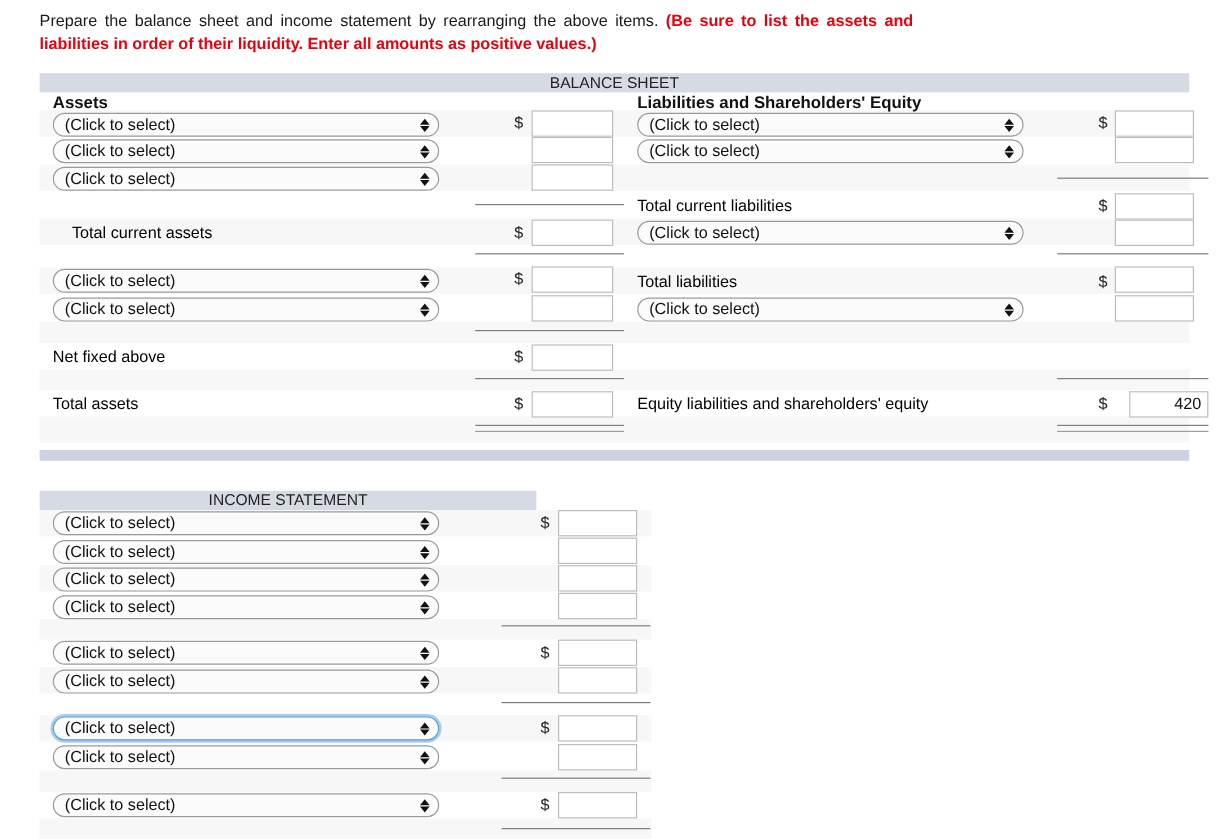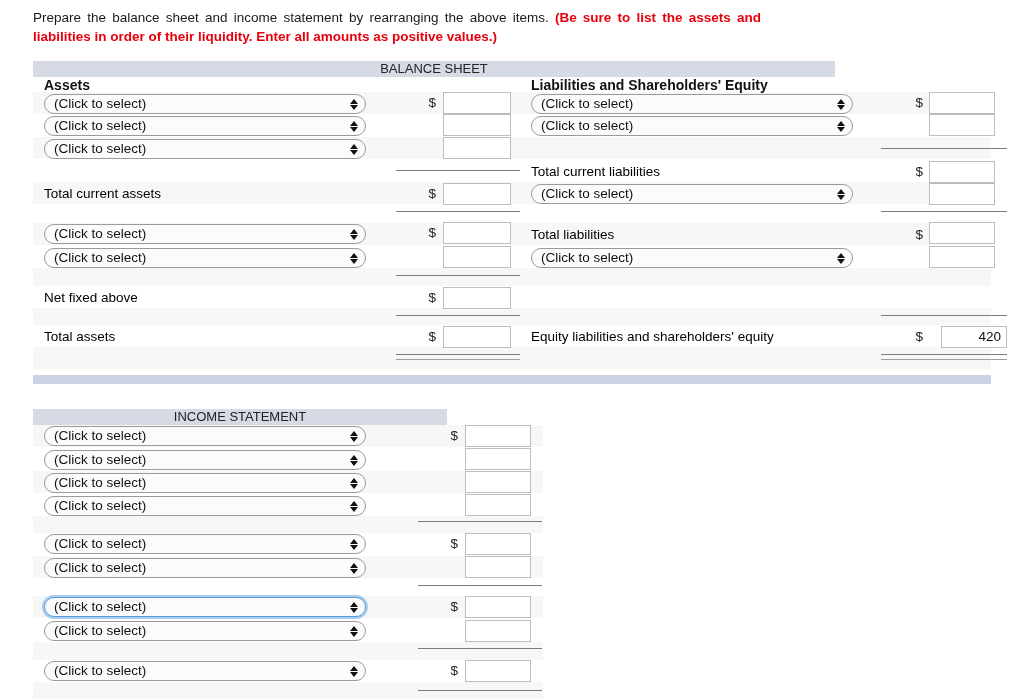--- a/index.html
+++ b/index.html
@@ -177,21 +177,21 @@
   <div class="rowband wide" style="top:182px;"></div>
   <div class="rowband wide plain" style="top:204px;"></div>
   <div class="rowband wide" style="top:223px;"></div>
   <div class="rowband wide plain" style="top:246px;"></div>
   <div class="rowband wide" style="top:268px;"></div>
   <div class="rowband wide plain" style="top:286px;"></div>
   <div class="rowband wide" style="top:308px;"></div>
   <div class="rowband wide plain" style="top:325px;"></div>
   <div class="rowband wide" style="top:347px;"></div>
 
-  <div class="bandbar" style="left:33px; width:802px; top:61px;">BALANCE SHEET</div>
+  <div class="bandbar" style="left:33px; width:958px; top:61px;">BALANCE SHEET</div>
 
   <div class="colhead" style="left:44px; top:77px;">Assets</div>
   <div class="colhead" style="left:531px; top:77px;">Liabilities and Shareholders' Equity</div>
 
   <div class="sel" style="left:44px; top:94px; width:322px;">
     <span>(Click to select)</span>
     <span class="arrows">
         <i class="up"></i>
         <i class="down"></i>
       </span>
@@ -212,21 +212,21 @@
     <span>(Click to select)</span>
     <span class="arrows">
         <i class="up"></i>
         <i class="down"></i>
       </span>
   </div>
   <div class="num" style="left:443px; top:137px; width:68px;"></div>
 
   <div class="rule" style="left:396px; top:170px; width:124px;"></div>
 
-  <div class="rlabel" style="left:44px; top:183px;">Total current assets</div>
+  <div class="rlabel" style="left:60px; top:183px;">Total current assets</div>
   <div class="dsign" style="left:424px; top:183px;">$</div>
   <div class="num" style="left:443px; top:183px; width:68px;"></div>
 
   <div class="rule" style="left:396px; top:211px; width:124px;"></div>
 
   <div class="sel" style="left:44px; top:224px; width:322px;">
     <span>(Click to select)</span>
     <span class="arrows">
         <i class="up"></i>
         <i class="down"></i>

